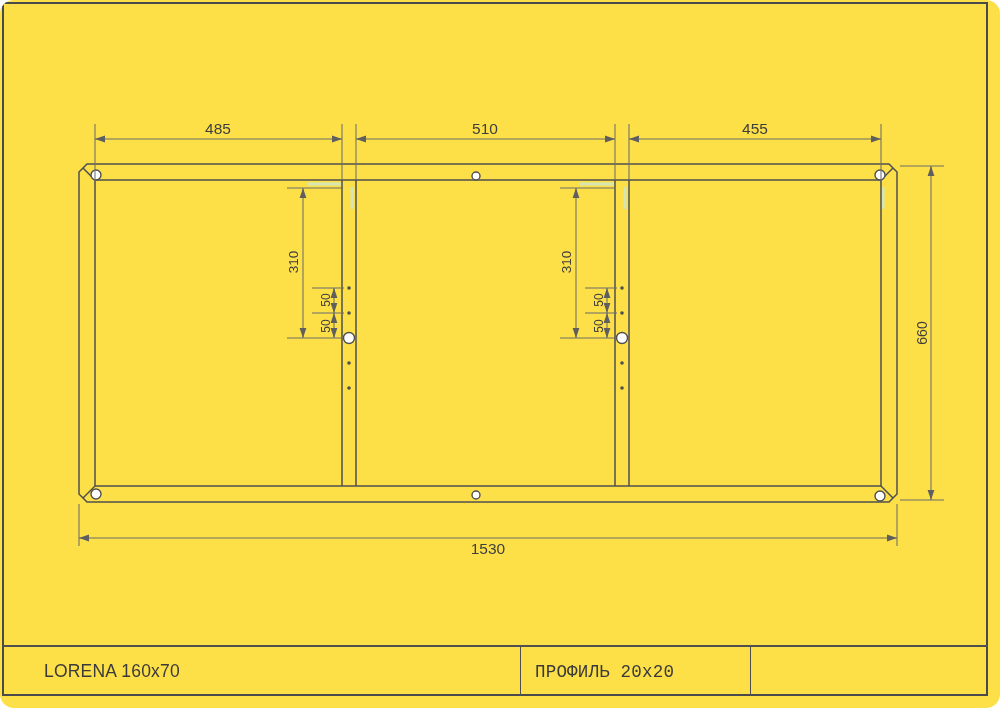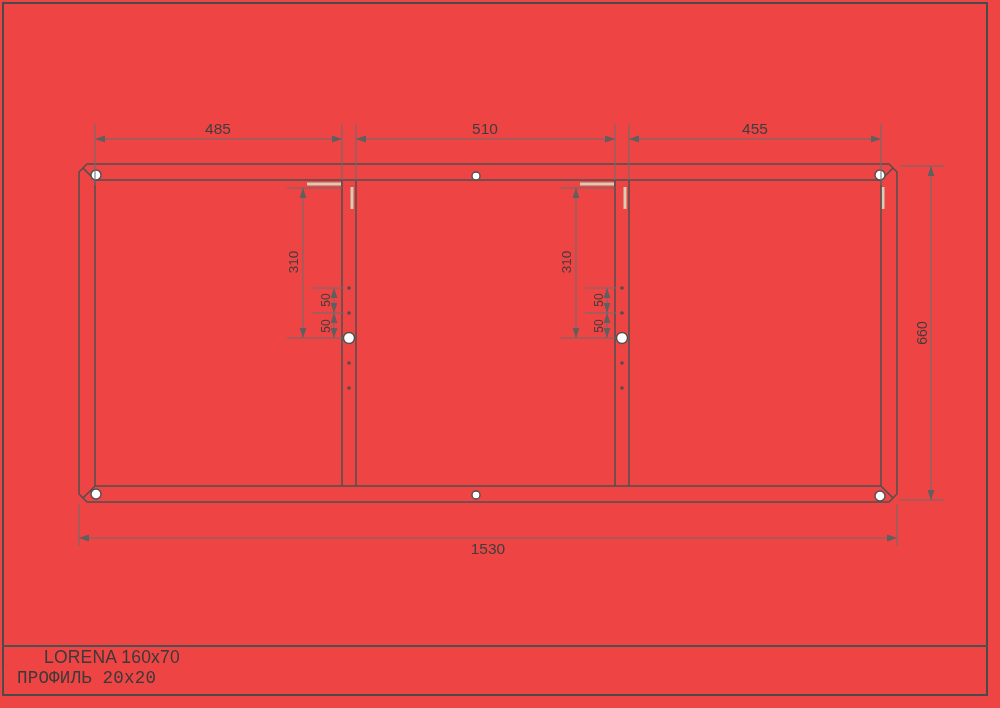--- a/index.html
+++ b/index.html
@@ -1,29 +1,28 @@
 <!DOCTYPE html>
 <html><head>
 <meta charset="utf-8">
 <style>
   html,body{margin:0;padding:0;background:#ffffff;}
   .canvas{
-    position:relative;width:1000px;height:708px;background:#ef4444;
-    font-family:"Liberation Sans","DejaVu Sans",sans-serif;overflow:hidden;
+    position:relative;width:1000px;height:708px;background:#fde047;
+    font-family:"Liberation Sans","DejaVu Sans",sans-serif;overflow:hidden;border-radius:14px;
   }
   .sheet-border{
     position:absolute;left:2px;top:2px;width:986px;height:694px;
     border:2px solid #4a4a4a;box-sizing:border-box;
   }
   .drawing-svg{position:absolute;left:0;top:0;width:1000px;height:708px;}
   .title-block{
     position:absolute;left:2px;top:645px;width:986px;height:51px;
     border-top:2px solid #4f4f4f;box-sizing:border-box;display:flex;
     background:transparent;
-    flex-direction:column;
   }
   .tb-cell{
     display:flex;align-items:center;box-sizing:border-box;
     font-size:17.5px;color:#3a3a3a;letter-spacing:0.2px;
   }
   .tb-cell-1{width:518px;padding-left:42px;}
   .tb-cell-2{width:230px;border-left:1.5px solid #4f4f4f;padding-left:14px;font-family:Liberation Mono, monospace;}
   .tb-cell-3{flex:1;border-left:1.5px solid #4f4f4f;}
   svg text{font-family:"Liberation Sans","DejaVu Sans",sans-serif;}
 </style>

